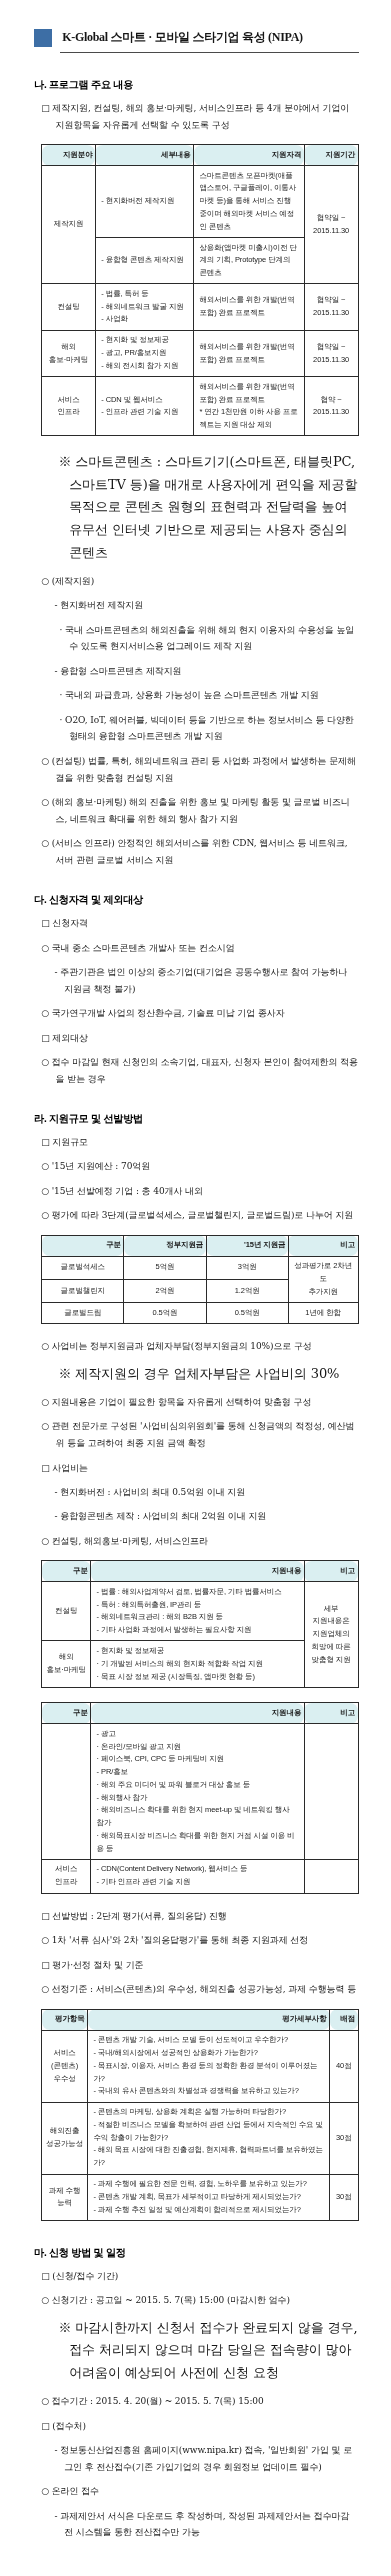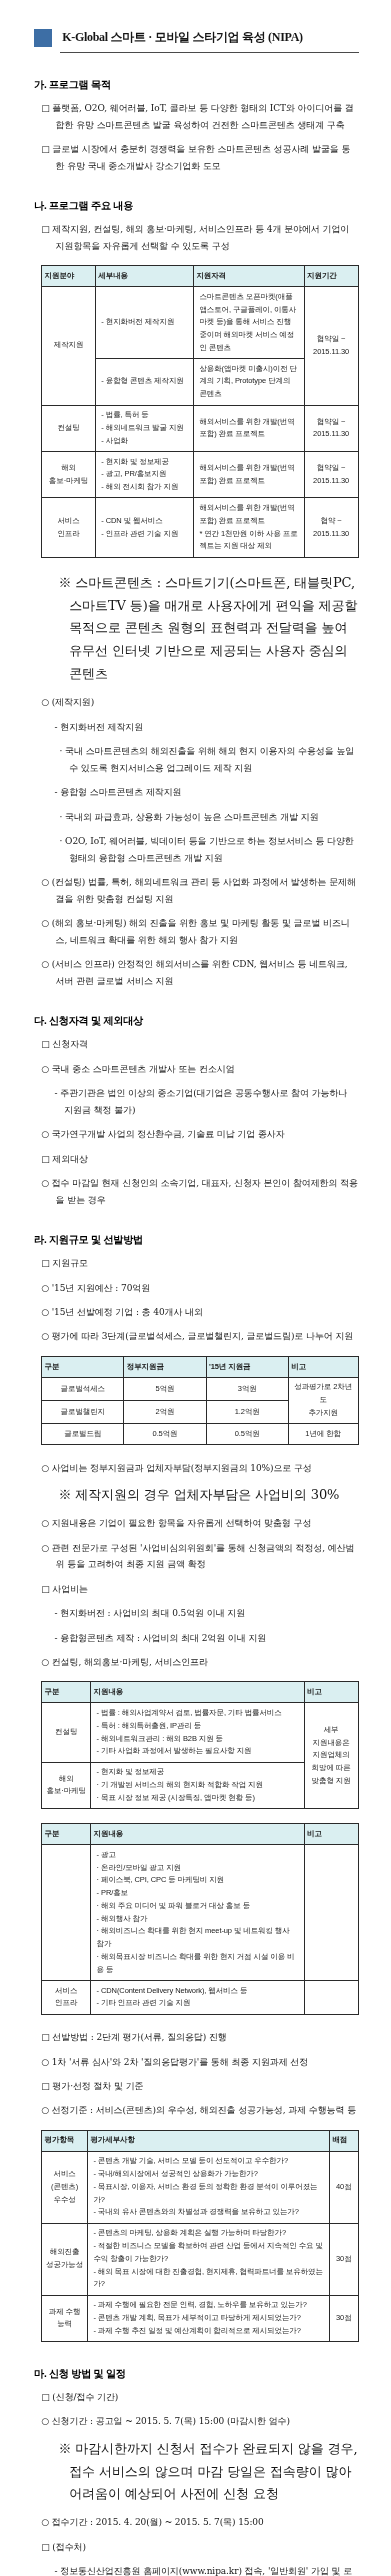--- a/index.html
+++ b/index.html
@@ -19,41 +19,34 @@
   .lv1 { padding-left:14.4px; text-indent:-14.4px; }
   .lv2 { padding-left:23px; text-indent:-9.6px; }
   .lv3 { padding-left:28px; text-indent:-9.6px; }
   .note { padding-left:28px; text-indent:-10.8px; font-size:13px; line-height:1.75; margin:4.8px 0 8.4px; }
   b { font-weight:400; }
 
   .tbl { width:100%; border-collapse:collapse; border:1.2px solid #2a2a2a; margin:10.8px 0 14.4px;
          font-family:"Liberation Sans","DejaVu Sans",sans-serif; font-size:7.5px; line-height:1.7;
          letter-spacing:-0.1px; color:#1a1a1a; }
   .tbl th, .tbl td { border:0.6px solid #2a2a2a; }
-  .tbl th { background:#daeff1; text-align:left; font-weight:700; padding:3.6px 2.4px; }
+  .tbl th { background:#daeff1; text-align:right; font-weight:700; padding:3.6px 2.4px;border-radius:8px; }
   .tbl td { padding:3.6px 5.4px; vertical-align:middle; white-space:pre-line; }
   .ce { text-align:center; padding:3.6px 2.4px !important; }
 </style>
 </head>
 <body>
 
 <div class="page">
 
   <div class="titlebar">
     <div class="sq"></div>
     <div class="titletext">K-Global 스마트 · 모바일 스타기업 육성 (NIPA)</div>
   </div>
 
-  <section>
-    <h2 class="sh">가. 프로그램 목적</h2>
-    <div class="sb">
-      <p class="p lv1"><span>□ 플랫폼, O2O, 웨어러블, IoT, 콜라보 등 다양한 형태의 ICT와 아이디어를 결합한 유망 스마트콘텐츠 발굴 육성하여 건전한 스마트콘텐츠 생태계 구축</span></p>
-      <p class="p lv1"><span>□ 글로벌 시장에서 충분히 경쟁력을 보유한 스마트콘텐츠 성공사례 발굴을 통한 유망 국내 중소개발사 강소기업화 도모</span></p>
-    </div>
-  </section>
 
   <section>
     <h2 class="sh">나. 프로그램 주요 내용</h2>
     <div class="sb">
       <p class="p lv1"><span>□ 제작지원, 컨설팅, 해외 홍보·마케팅, 서비스인프라 등 4개 분야에서 기업이 지원항목을 자유롭게 선택할 수 있도록 구성</span></p>
 
       <table class="tbl">
         <colgroup>
             <col style="width:17%">
             <col style="width:31%">
@@ -302,21 +295,21 @@
       </tbody>
         </table>
     </div>
   </section>
 
   <section>
     <h2 class="sh">마. 신청 방법 및 일정</h2>
     <div class="sb">
       <p class="p lv1"><span>□ (신청/접수 기간)</span></p>
       <p class="p lv1"><span>○ 신청기간 : 공고일 ~ 2015. 5. 7(목) 15:00 (마감시한 엄수)</span></p>
-      <p class="p note"><span>※ 마감시한까지 신청서 접수가 완료되지 않을 경우, 접수 서비스의 않으며 </span><b>마감 당일은 접속량이 많아 어려움이 예상되어 사전에 신청 요청</b></p>
+      <p class="p note"><span>※ 마감시한까지 신청서 접수가 완료되지 않을 경우, 접수 처리되지 않으며 </span><b>마감 당일은 접속량이 많아 어려움이 예상되어 사전에 신청 요청</b></p>
       <p class="p lv1"><span>○ 접수기간 : 2015. 4. 20(월) ~ 2015. 5. 7(목) 15:00</span></p>
       <p class="p lv1"><span>□ (접수처)</span></p>
       <p class="p lv2"><span>- 정보통신산업진흥원 홈페이지(www.nipa.kr) 접속, '일반회원' 가입 및 로그인 후 전산접수(기존 가입기업의 경우 회원정보 업데이트 필수)</span></p>
       <p class="p lv1"><span>○ 온라인 접수</span></p>
       <p class="p lv2"><span>- 과제제안서 서식은 다운로드 후 작성하며, 작성된 과제제안서는 접수마감 전 시스템을 통한 전산접수만 가능</span></p>
       <p class="p lv1"></p>
 
     </div>
   </section>
 

